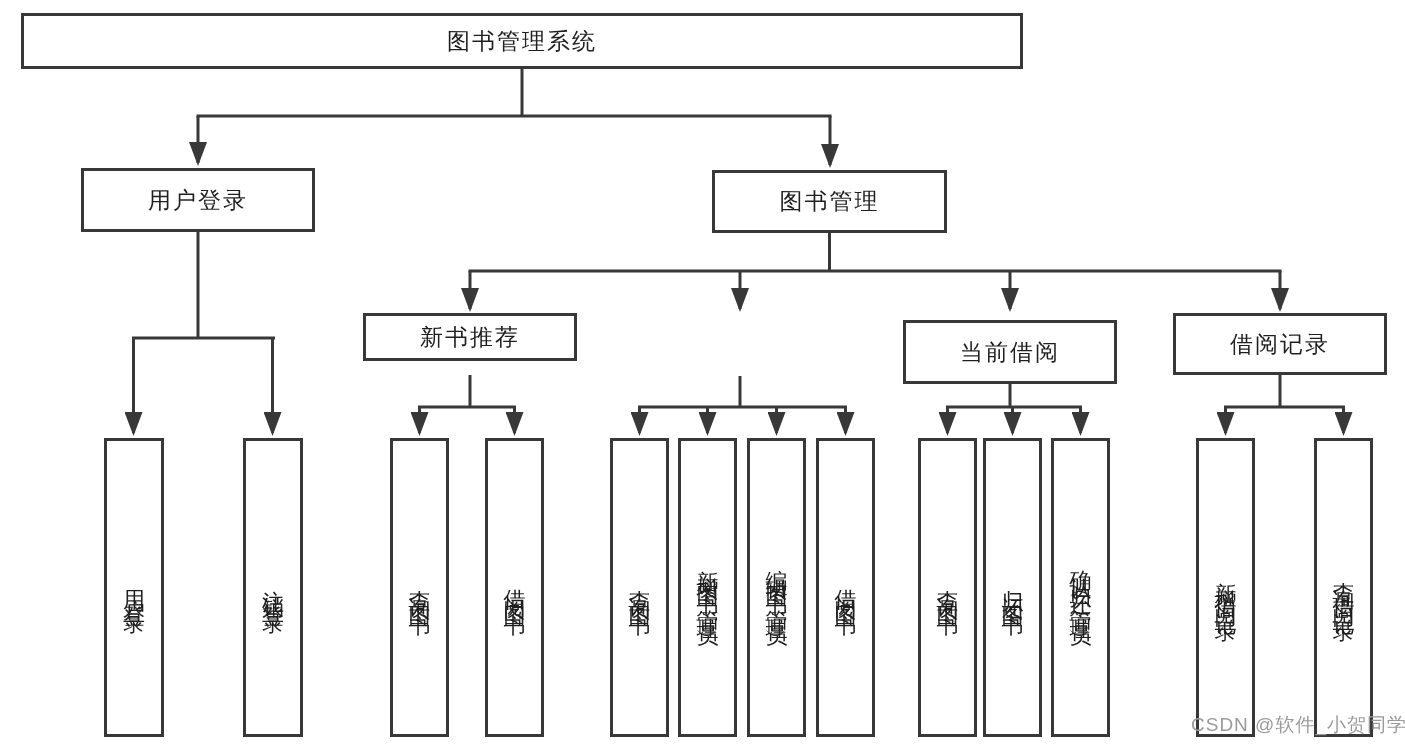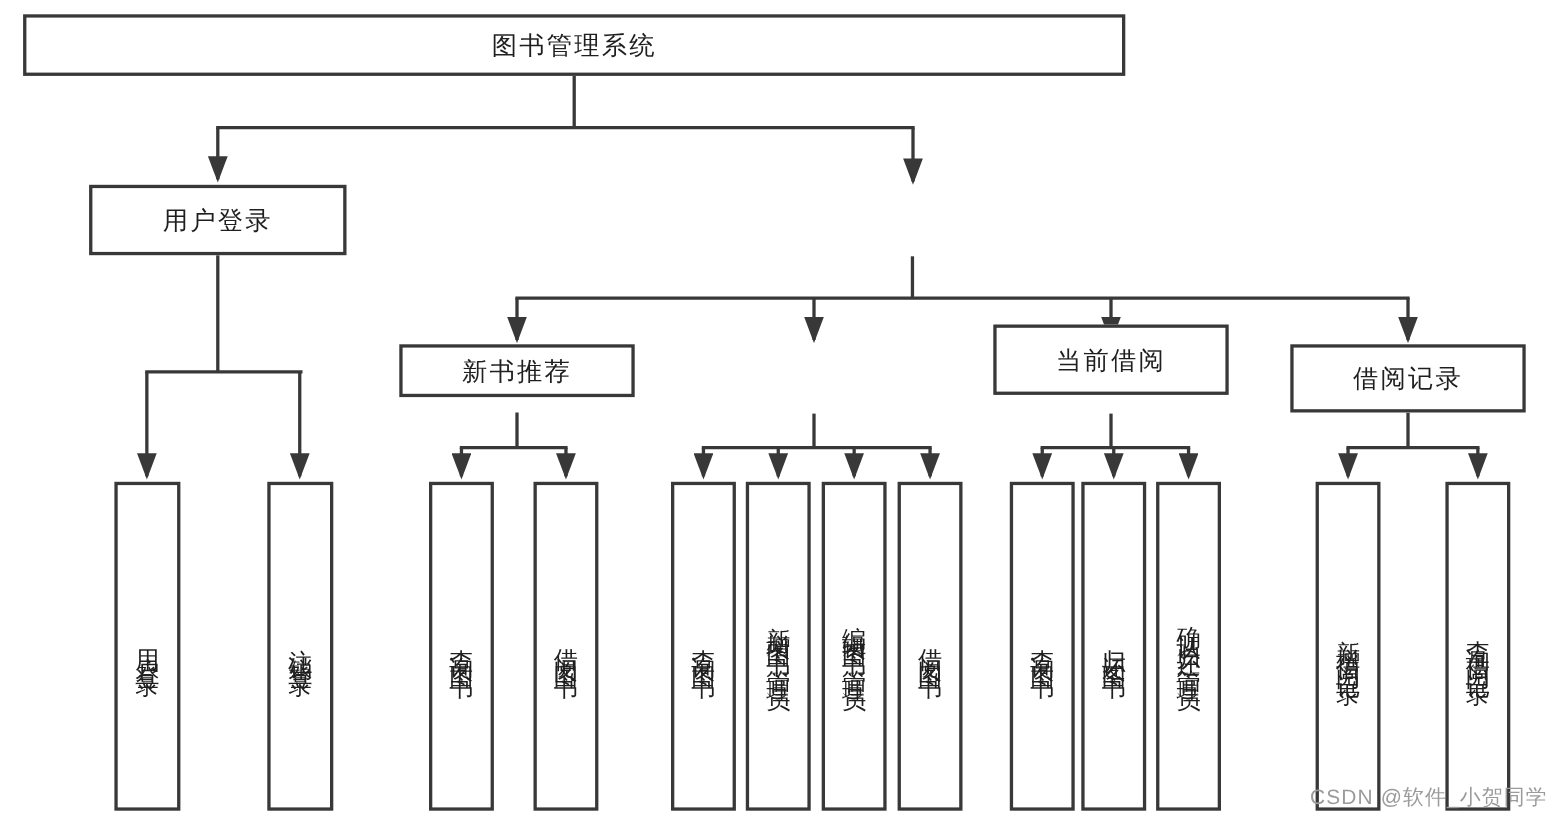--- a/index.html
+++ b/index.html
@@ -110,25 +110,28 @@
     </g>
   </svg>
 
   <div class="box" style="left:21px;top:13px;width:1002px;height:56px">
     <span class="hlabel">图书管理系统</span>
   </div>
 
   <div class="box" style="left:81px;top:168px;width:234px;height:64px">
     <span class="hlabel">用户登录</span>
   </div>
+  <div class="box" style="left:712px;top:170px;width:235px;height:63px">
+    <span class="hlabel">图书管理</span>
+  </div>
 
   <div class="box" style="left:363px;top:313px;width:214px;height:48px">
     <span class="hlabel">新书推荐</span>
   </div>
-  <div class="box" style="left:903px;top:295px;width:214px;height:64px">
+  <div class="box" style="left:903px;top:320px;width:214px;height:64px">
     <span class="hlabel">当前借阅</span>
   </div>
   <div class="box" style="left:1173px;top:313px;width:214px;height:62px">
     <span class="hlabel">借阅记录</span>
   </div>
 
   <div class="box" style="left:104px;top:438px;width:60px;height:299px">
     <span class="vtext">用户登录</span>
   </div>
   <div class="box" style="left:243px;top:438px;width:60px;height:299px">

